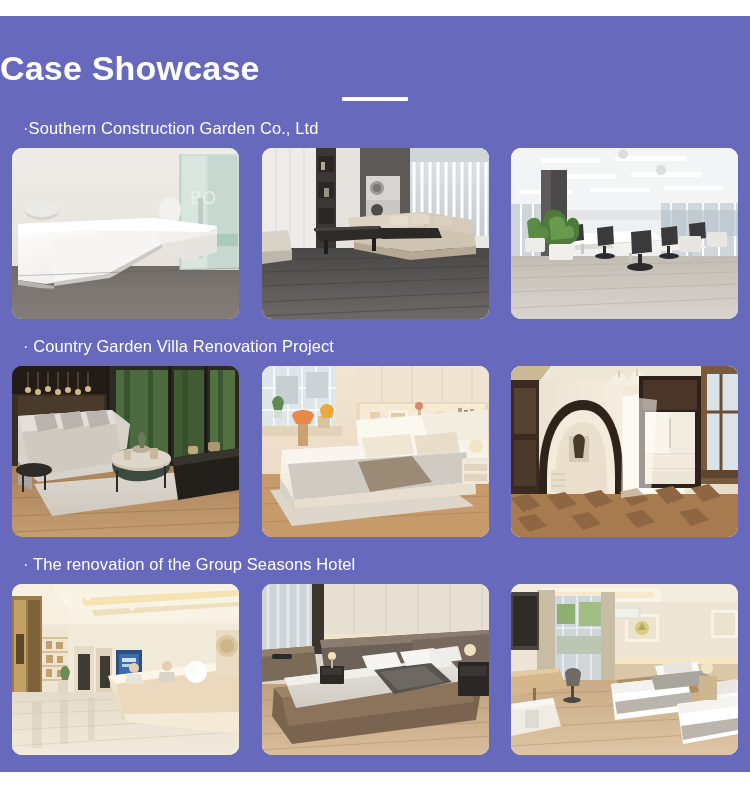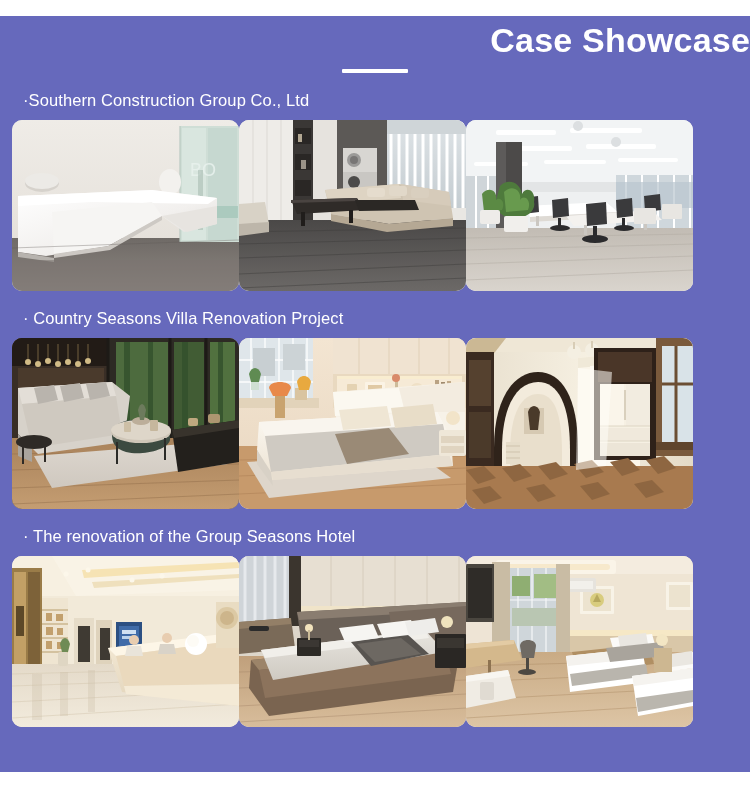--- a/index.html
+++ b/index.html
@@ -28,22 +28,22 @@
     left: 0;
     top: 16px;
     width: 750px;
     height: 756px;
     background: #6669bc;
     box-sizing: border-box;
   }
 
   .title-block {
     width: 100%;
-    text-align: right;
-    padding-top: 4px;
+    text-align: left;
+    padding-top: 32px;
   }
   .title {
     font-family: "Liberation Sans", sans-serif;
     font-size: 34px;
     line-height: 40px;
     font-weight: bold;
     color: #ffffff;
     letter-spacing: 0.2px;
     margin: 0;
   }
@@ -63,21 +63,21 @@
     font-size: 16.5px;
     line-height: 20px;
     color: #ffffff;
     padding-left: 23px;
     margin: 0 0 10px 0;
     white-space: nowrap;
     letter-spacing: 0.1px;
   }
   .row {
     display: flex;
-    justify-content: flex-start;
+    justify-content: space-between;
     padding: 0 12px;
     box-sizing: border-box;
     width: 750px;
   }
   .card {
     width: 227px;
     height: 171px;
     border-radius: 10px;
     overflow: hidden;
     position: relative;
@@ -95,21 +95,21 @@
 
 <div class="page">
   <div class="panel">
 
     <div class="title-block">
       <h1 class="title">Case Showcase</h1>
       <div class="title-underline"></div>
     </div>
 
     <div class="section">
-      <p class="section-label">·Southern Construction Group Co., Ltd</p>
+      <p class="section-label">·Southern Construction Garden Co., Ltd</p>
       <div class="row">
 
         <div class="card">
           <svg viewBox="0 0 227 171" preserveAspectRatio="none">
             <defs>
               <linearGradient id="g1wall" x1="0" y1="0" x2="0" y2="1">
                 <stop offset="0" stop-color="#efece7"></stop>
                   <stop offset="1" stop-color="#e2ddd6"></stop>
               </linearGradient>
               <linearGradient id="g1floor" x1="0" y1="0" x2="0" y2="1">
@@ -266,21 +266,21 @@
             <rect x="38" y="96" width="24" height="16" rx="2" fill="#f1efec"></rect>
             <path d="M16 74 C22 66 32 70 30 80 C34 76 40 82 36 90 L18 92 Z" fill="#5b8a44"></path>
             <rect x="14" y="90" width="20" height="14" rx="2" fill="#eeece9"></rect>
           </svg>
         </div>
 
       </div>
     </div>
 
     <div class="section">
-      <p class="section-label">· Country Seasons Villa Renovation Project</p>
+      <p class="section-label">· Country Garden Villa Renovation Project</p>
       <div class="row">
 
         <div class="card">
           <svg viewBox="0 0 227 171" preserveAspectRatio="none">
             <defs>
               <linearGradient id="g4floor" x1="0" y1="0" x2="0" y2="1">
                 <stop offset="0" stop-color="#a9825a"></stop>
                   <stop offset="1" stop-color="#c49d72"></stop>
               </linearGradient>
               <linearGradient id="g4rug" x1="0" y1="0" x2="0" y2="1">

